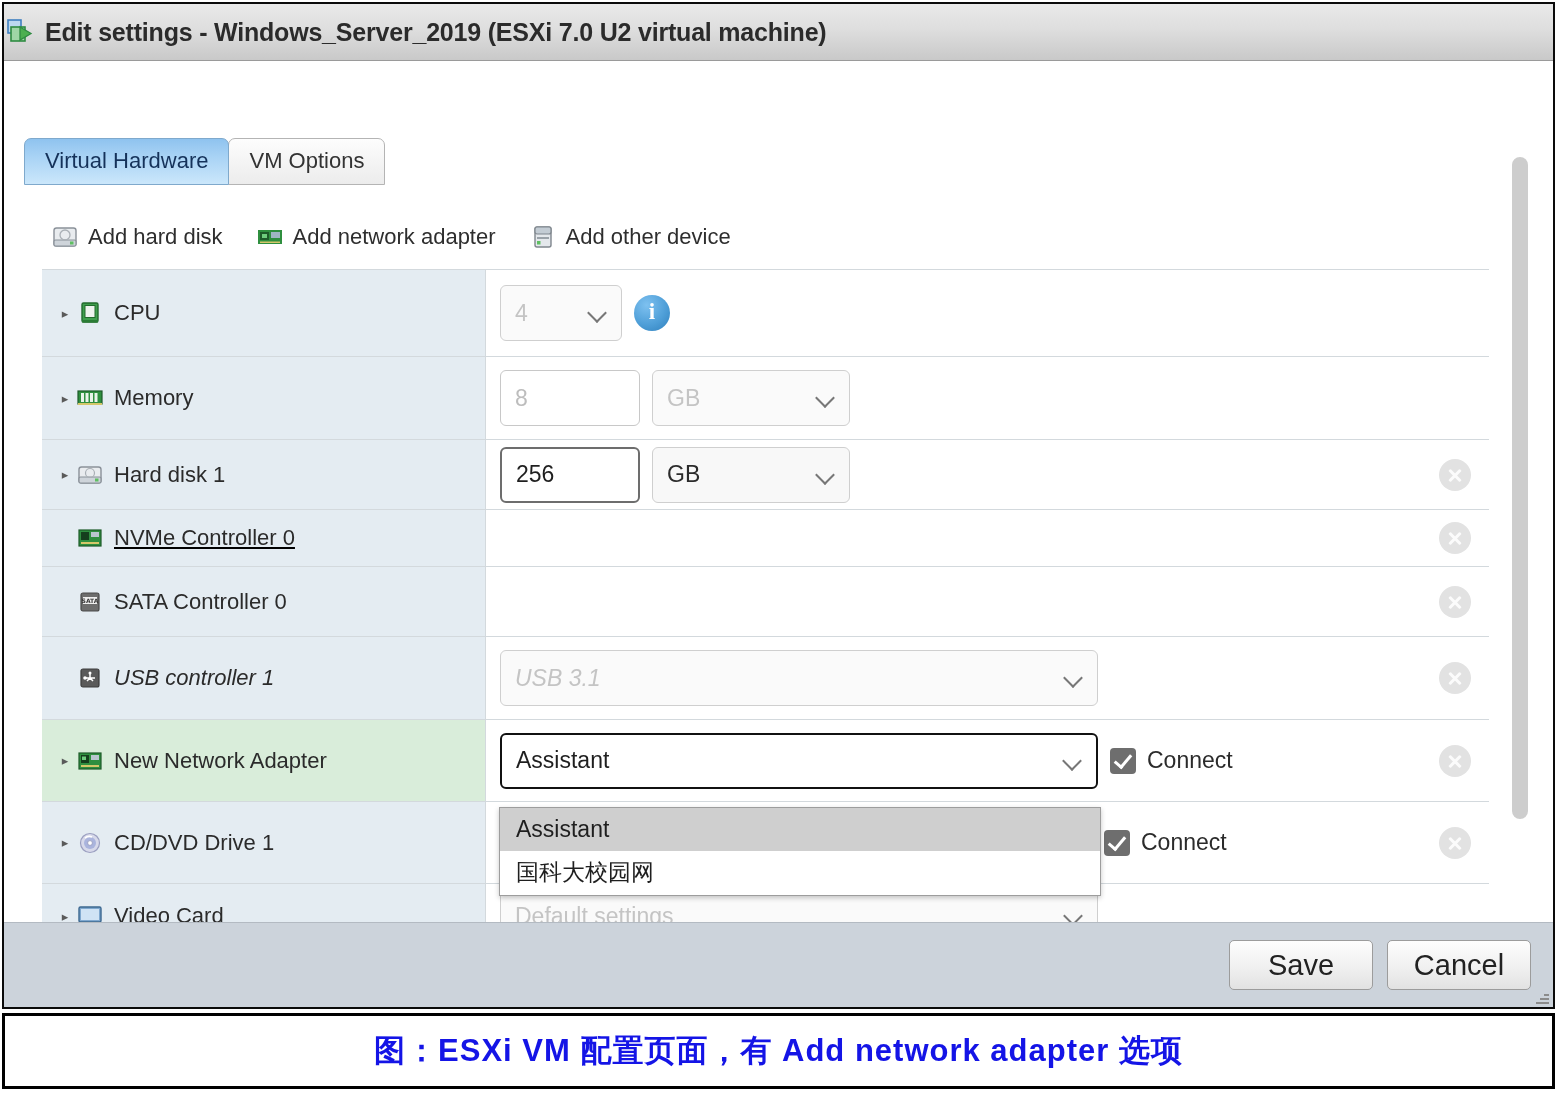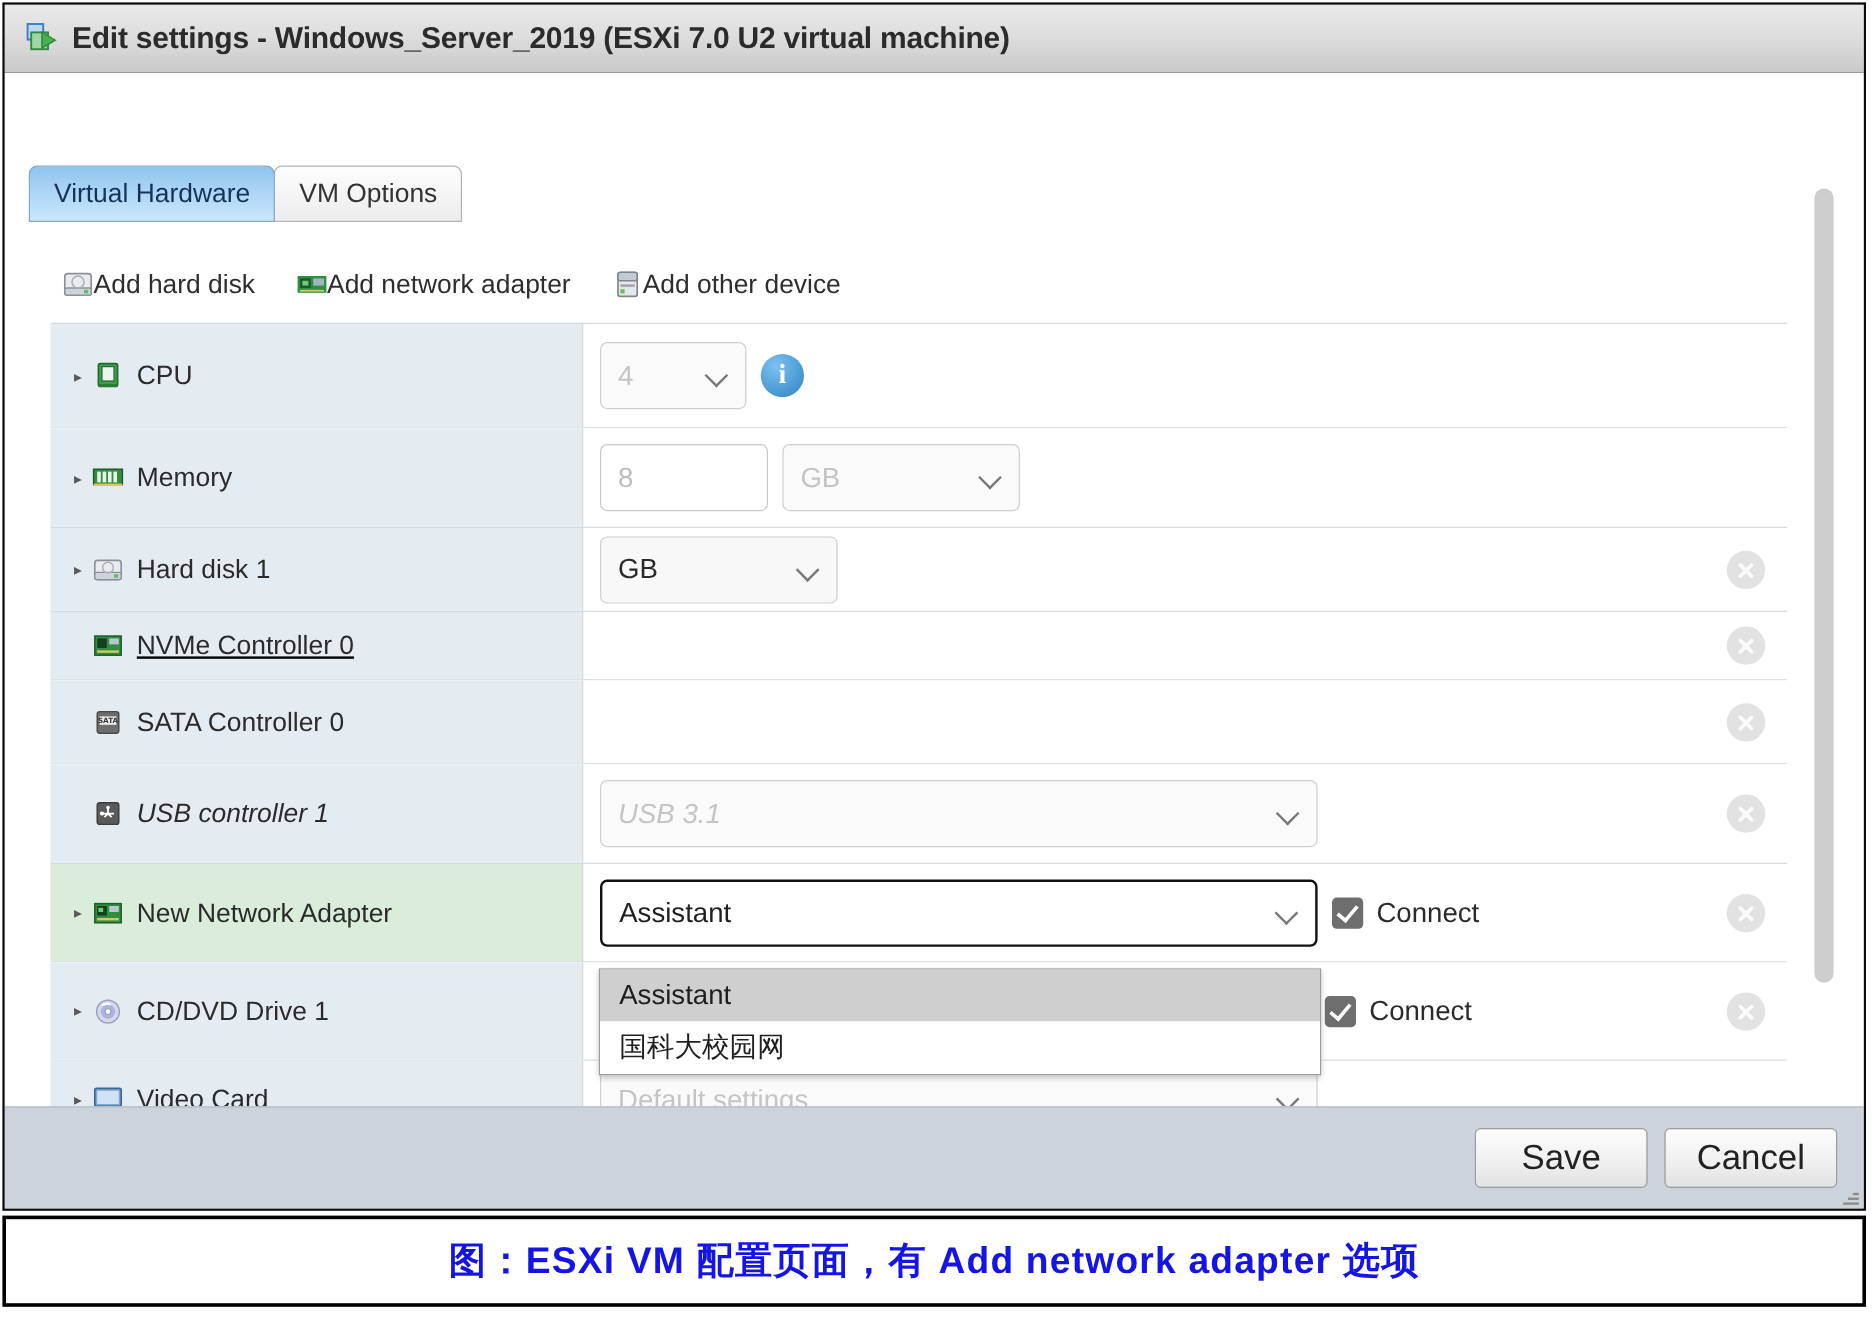--- a/index.html
+++ b/index.html
@@ -30,21 +30,21 @@
     flex-direction: column;
   }
 
   .titlebar {
     height: 57px;
     flex: 0 0 57px;
     background: linear-gradient(to bottom, #e9e9e9 0%, #dedede 45%, #c9c9c9 100%);
     border-bottom: 1px solid #9a9a9a;
     display: flex;
     align-items: center;
-    padding-left: 16px;
+    padding-left: 1px;
     box-sizing: border-box;
   }
   .title-icon {
     width: 28px;
     height: 28px;
     flex: 0 0 28px;
     position: relative;
     margin-right: 12px;
   }
   .title-text {
@@ -93,20 +93,21 @@
     position: absolute;
     left: 48px;
     top: 163px;
     display: flex;
     align-items: center;
     gap: 34px;
   }
   .tb-item {
     display: flex;
     align-items: center;
+    gap: 10px;
     font-size: 22px;
     color: #2e2e2e;
     cursor: pointer;
     white-space: nowrap;
   }
   .tb-ico { width: 26px; height: 24px; flex: 0 0 26px; position: relative; }
 
   
   .devtable {
     position: absolute;
@@ -523,20 +524,23 @@
               <svg class="ic" viewBox="0 0 28 26">
                 <rect x="3" y="5" width="22" height="16" rx="2.5" fill="#e9ecef" stroke="#8a9199" stroke-width="1.4"></rect>
                 <rect x="3" y="15" width="22" height="6" rx="1.5" fill="#ced4da" stroke="#8a9199" stroke-width="1.2"></rect>
                 <circle cx="14" cy="11" r="4.5" fill="none" stroke="#aab0b6" stroke-width="1.2"></circle>
                 <rect x="19" y="16.5" width="3.5" height="3" fill="#5fbf62"></rect>
               </svg>
             </span>
             <span class="dev-name">Hard disk 1</span>
           </div>
           <div class="dev-fields">
+            <div class="txtbox active w-num">
+              <span>256</span>
+            </div>
             <div class="selbox w-unit">
               <span>GB</span>
               <span class="chev"></span>
             </div>
             <span class="delbtn"></span>
           </div>
         </div>
 
         <div class="devrow h-nvme">
           <div class="dev-label">

